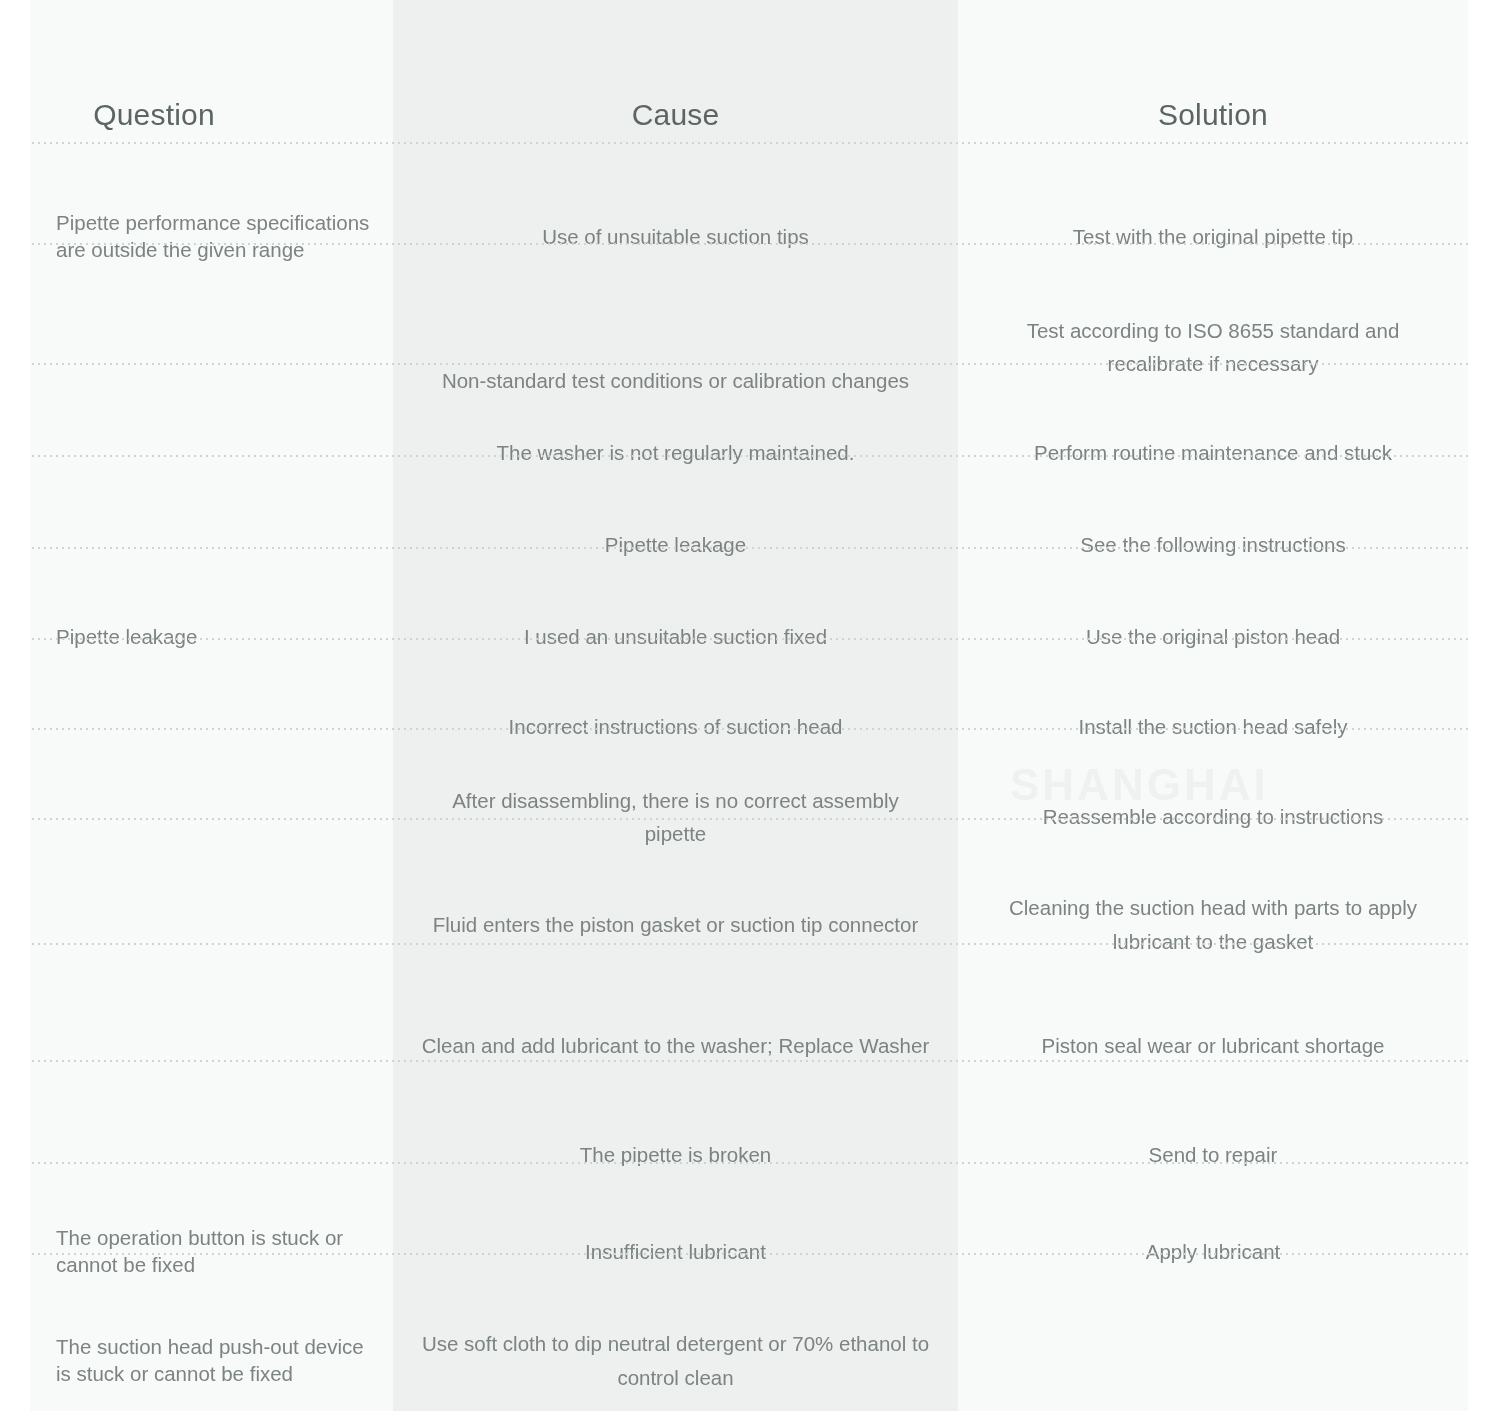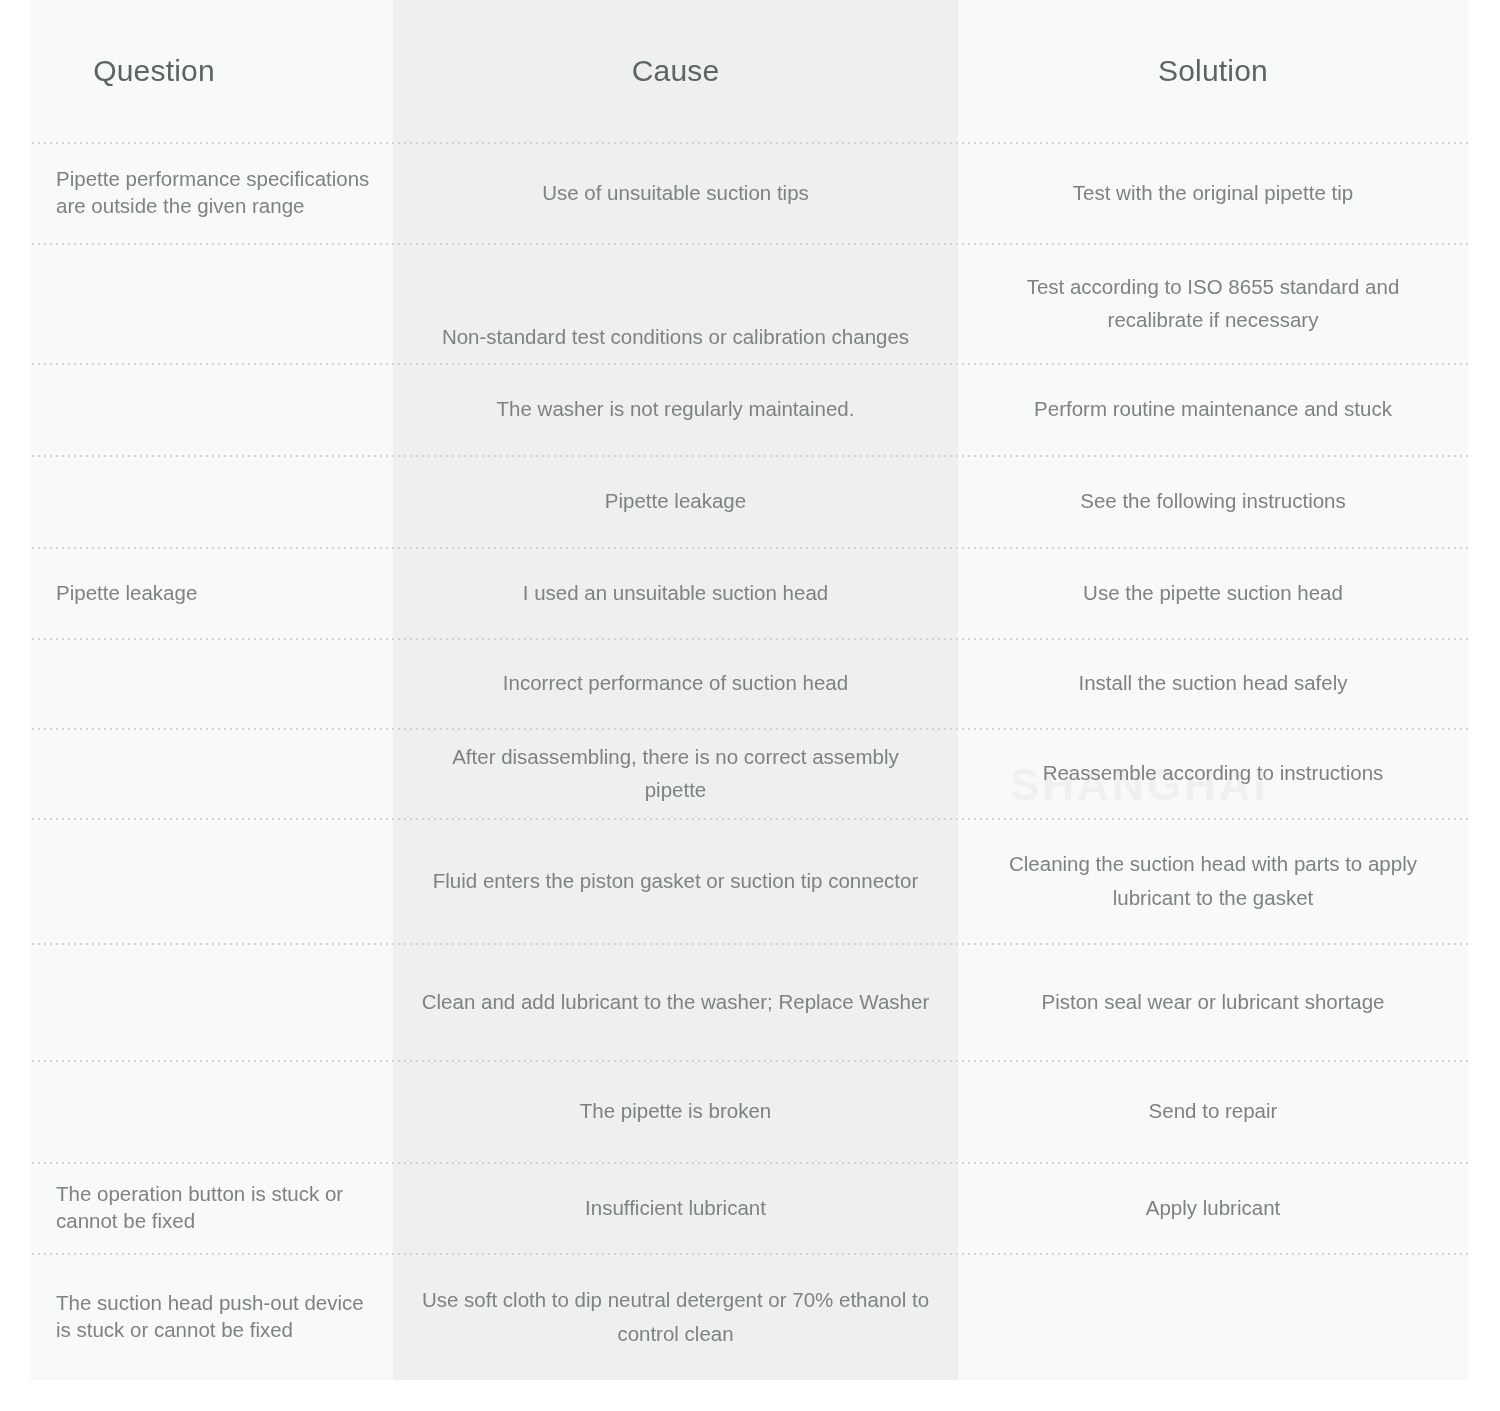--- a/index.html
+++ b/index.html
@@ -65,20 +65,21 @@
     box-sizing: border-box;
     display: flex;
     align-items: center;
     justify-content: center;
     height: 142px;
     font-size: 30px;
     color: #5b6663;
     letter-spacing: 0.2px;
     z-index: 2;
     position: relative;
+    margin-top: 44px;
   }
   .hcell.c1 { padding-right: 115px; }
   .hcell.c2 { padding-right: 0px; }
   .hcell.c3 { padding-right: 0px; }
 
   
   .sep {
     position: absolute;
     left: 0;
     width: 1438px;
@@ -158,30 +159,30 @@
       <div class="cell c2" style="height: 92px;">
         <span>Pipette leakage</span>
       </div>
       <div class="cell c3" style="height: 92px;">
         <span>See the following instructions</span>
       </div>
       <div class="cell c1" style="height: 91px;">
         <span>Pipette leakage</span>
       </div>
       <div class="cell c2" style="height: 91px;">
-        <span>I used an unsuitable suction head</span>
+        <span>I used an unsuitable suction fixed</span>
       </div>
       <div class="cell c3" style="height: 91px;">
-        <span>Use the pipette suction head</span>
+        <span>Use the original piston head</span>
       </div>
       <div class="cell c1" style="height: 90px;">
         <span></span>
       </div>
       <div class="cell c2" style="height: 90px;">
-        <span>Incorrect performance of suction head</span>
+        <span>Incorrect instructions of suction head</span>
       </div>
       <div class="cell c3" style="height: 90px;">
         <span>Install the suction head safely</span>
       </div>
       <div class="cell c1" style="height: 90px;">
         <span></span>
       </div>
       <div class="cell c2" style="height: 90px;">
         <span>After disassembling, there is no correct assembly pipette</span>
       </div>

